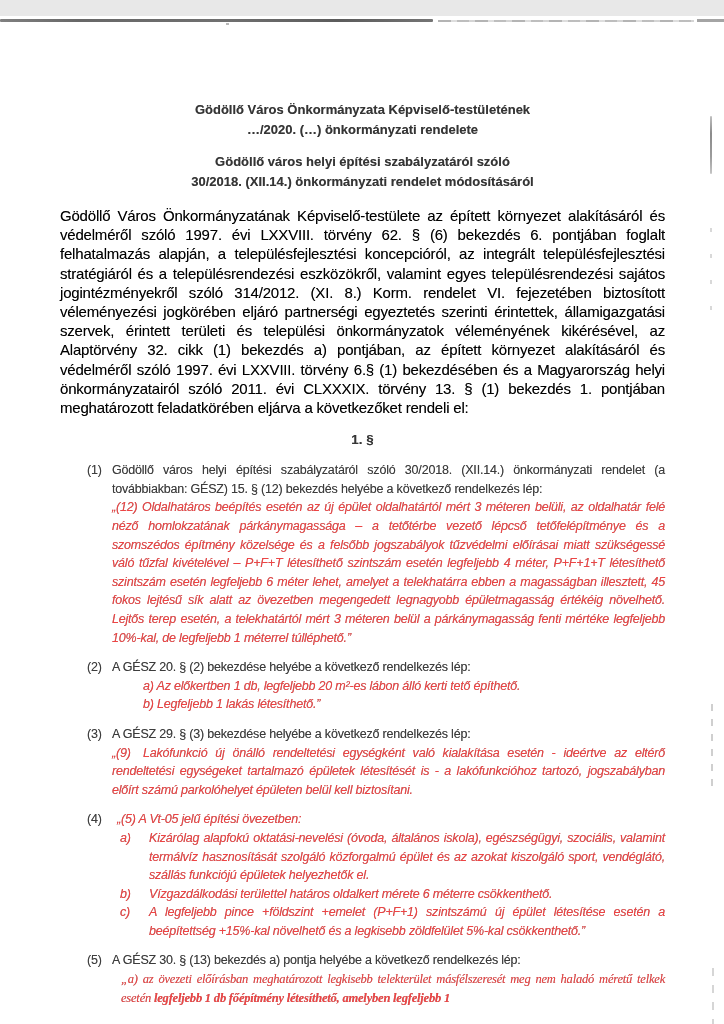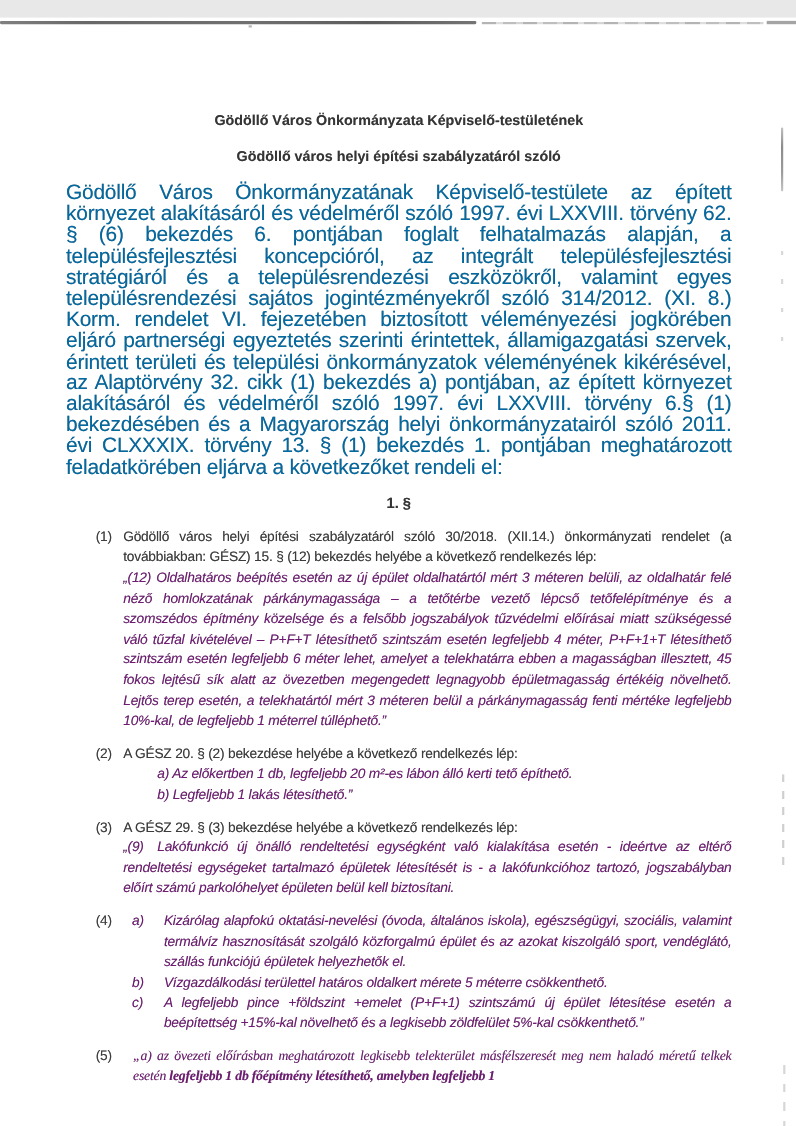--- a/index.html
+++ b/index.html
@@ -47,45 +47,45 @@
     font-weight: bold;
     font-size: 13px;
     line-height: 20px;
     color: #353535;
   }
   .title-block-1 { margin-top: 84px; }
   .title-block-2 { margin-top: 12px; }
 
   .preamble {
     margin-top: 14px;
-    font-size: 19px;
+    font-size: 15px;
     line-height: 19.2px;
     letter-spacing: -0.2px;
     text-align: justify;
-    color: #0369a1;
+    color: #000000;
   }
 
   .section-heading {
     margin-top: 13px;
     text-align: center;
     font-weight: bold;
     font-size: 13.4px;
     line-height: 20px;
     color: #353535;
   }
 
   .items { margin-top: 11px; font-size: 12.5px; line-height: 18.6px; letter-spacing: -0.2px; }
   .item { display: flex; margin-top: 11px; }
   .item-num { flex: none; width: 25px; margin-left: 27px; color: #3e3e3e; }
   .item-body { flex: 1; min-width: 0; }
   .item-intro { text-align: justify; }
   .quote {
     font-style: italic;
     text-align: justify;
-    color: #701a75;
+    color: #ef4444;
   }
   .quote-pad-sm { padding-left: 5px; }
   .quote-pad-md { padding-left: 9px; font-family: Liberation Serif, serif; }
   .sub2 { padding-left: 31px; font-style: italic; }
   .sub4 { display: flex; padding-left: 8px; }
   .sub4-marker { flex: none; width: 29px; }
   .sub4-text { flex: 1; min-width: 0; text-align: justify; font-style: italic; }
   .bold-run { font-weight: bold; }
 </style>
 </head>
@@ -99,24 +99,26 @@
   <div class="artifact artifact-top-dot"></div>
   <div class="artifact artifact-right-line"></div>
   <div class="artifact artifact-right-dots1"></div>
   <div class="artifact artifact-right-dash1"></div>
   <div class="artifact artifact-right-dash2"></div>
 
   <div class="content">
 
     <div class="title-block title-block-1">
       <div>Gödöllő Város Önkormányzata Képviselő-testületének</div>
+      <div>…/2020. (…) önkormányzati rendelete</div>
     </div>
 
     <div class="title-block title-block-2">
       <div>Gödöllő város helyi építési szabályzatáról szóló</div>
+      <div>30/2018. (XII.14.) önkormányzati rendelet módosításáról</div>
     </div>
 
     <div class="preamble">Gödöllő Város Önkormányzatának Képviselő-testülete az épített környezet alakításáról és védelméről szóló 1997. évi LXXVIII. törvény 62. § (6) bekezdés 6. pontjában foglalt felhatalmazás alapján, a településfejlesztési koncepcióról, az integrált településfejlesztési stratégiáról és a településrendezési eszközökről, valamint egyes településrendezési sajátos jogintézményekről szóló 314/2012. (XI. 8.) Korm. rendelet VI. fejezetében biztosított véleményezési jogkörében eljáró partnerségi egyeztetés szerinti érintettek, államigazgatási szervek, érintett területi és települési önkormányzatok véleményének kikérésével, az Alaptörvény 32. cikk (1) bekezdés a) pontjában, az épített környezet alakításáról és védelméről szóló 1997. évi LXXVIII. törvény 6.§ (1) bekezdésében és a Magyarország helyi önkormányzatairól szóló 2011. évi CLXXXIX. törvény 13. § (1) bekezdés 1. pontjában meghatározott feladatkörében eljárva a következőket rendeli el:</div>
 
     <div class="section-heading">1. §</div>
 
     <div class="items">
 
       <div class="item">
         <div class="item-num">(1)</div>
@@ -139,37 +141,39 @@
         <div class="item-num">(3)</div>
         <div class="item-body">
           <div class="item-intro">A GÉSZ 29. § (3) bekezdése helyébe a következő rendelkezés lép:</div>
           <div class="quote">„(9) Lakófunkció új önálló rendeltetési egységként való kialakítása esetén - ideértve az eltérő rendeltetési egységeket tartalmazó épületek létesítését is - a lakófunkcióhoz tartozó, jogszabályban előírt számú parkolóhelyet épületen belül kell biztosítani.</div>
         </div>
       </div>
 
       <div class="item">
         <div class="item-num">(4)</div>
         <div class="item-body">
+          <div class="quote quote-pad-sm">„(5) A Vt-05 jelű építési övezetben:</div>
           <div class="quote sub4">
             <div class="sub4-marker">a)</div>
             <div class="sub4-text">Kizárólag alapfokú oktatási-nevelési (óvoda, általános iskola), egészségügyi, szociális, valamint termálvíz hasznosítását szolgáló közforgalmú épület és az azokat kiszolgáló sport, vendéglátó, szállás funkciójú épületek helyezhetők el.</div>
           </div>
           <div class="quote sub4">
             <div class="sub4-marker">b)</div>
-            <div class="sub4-text">Vízgazdálkodási területtel határos oldalkert mérete 5 méterre csökkenthető.</div>
+            <div class="sub4-text">Vízgazdálkodási területtel határos oldalkert mérete 6 méterre csökkenthető.</div>
           </div>
           <div class="quote sub4">
             <div class="sub4-marker">c)</div>
             <div class="sub4-text">A legfeljebb pince +földszint +emelet (P+F+1) szintszámú új épület létesítése esetén a beépítettség +15%-kal növelhető és a legkisebb zöldfelület 5%-kal csökkenthető.”</div>
           </div>
         </div>
       </div>
 
       <div class="item">
         <div class="item-num">(5)</div>
         <div class="item-body">
+          <div class="item-intro">A GÉSZ 30. § (13) bekezdés a) pontja helyébe a következő rendelkezés lép:</div>
           <div class="quote quote-pad-md"><span>„a) az övezeti előírásban meghatározott legkisebb telekterület másfélszeresét meg nem haladó méretű telkek esetén </span><span class="bold-run">legfeljebb 1 db főépítmény létesíthető, amelyben legfeljebb 1</span></div>
         </div>
       </div>
 
     </div>
   </div>
 </div>
 
 </body></html>

